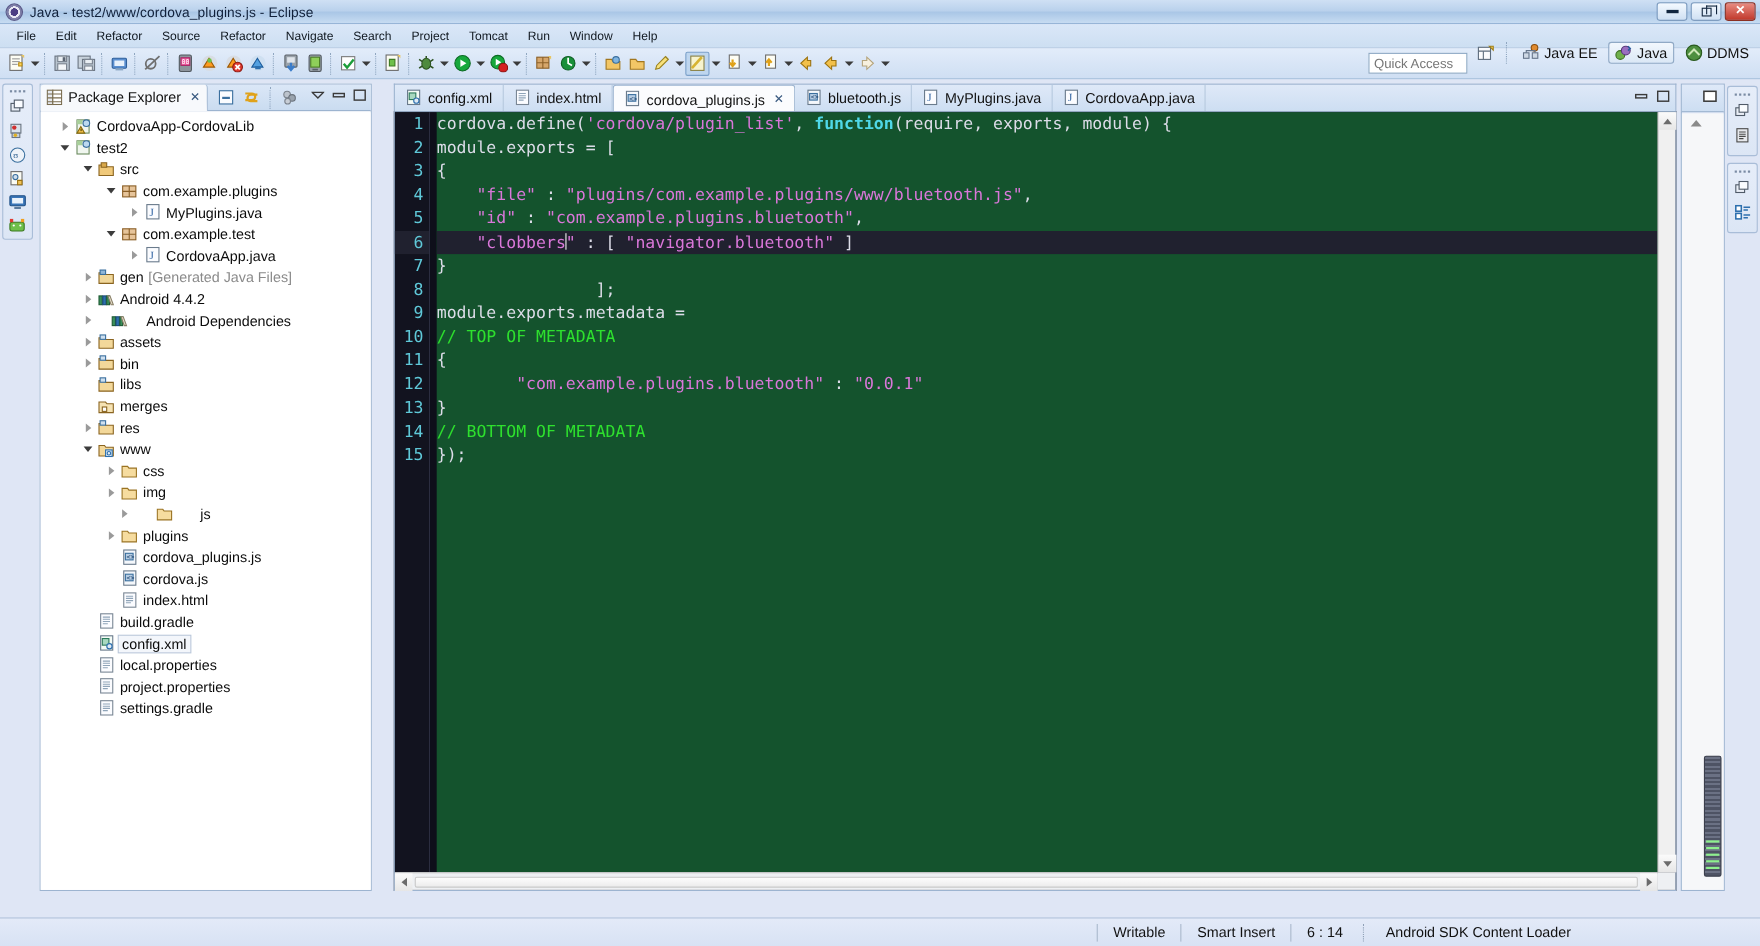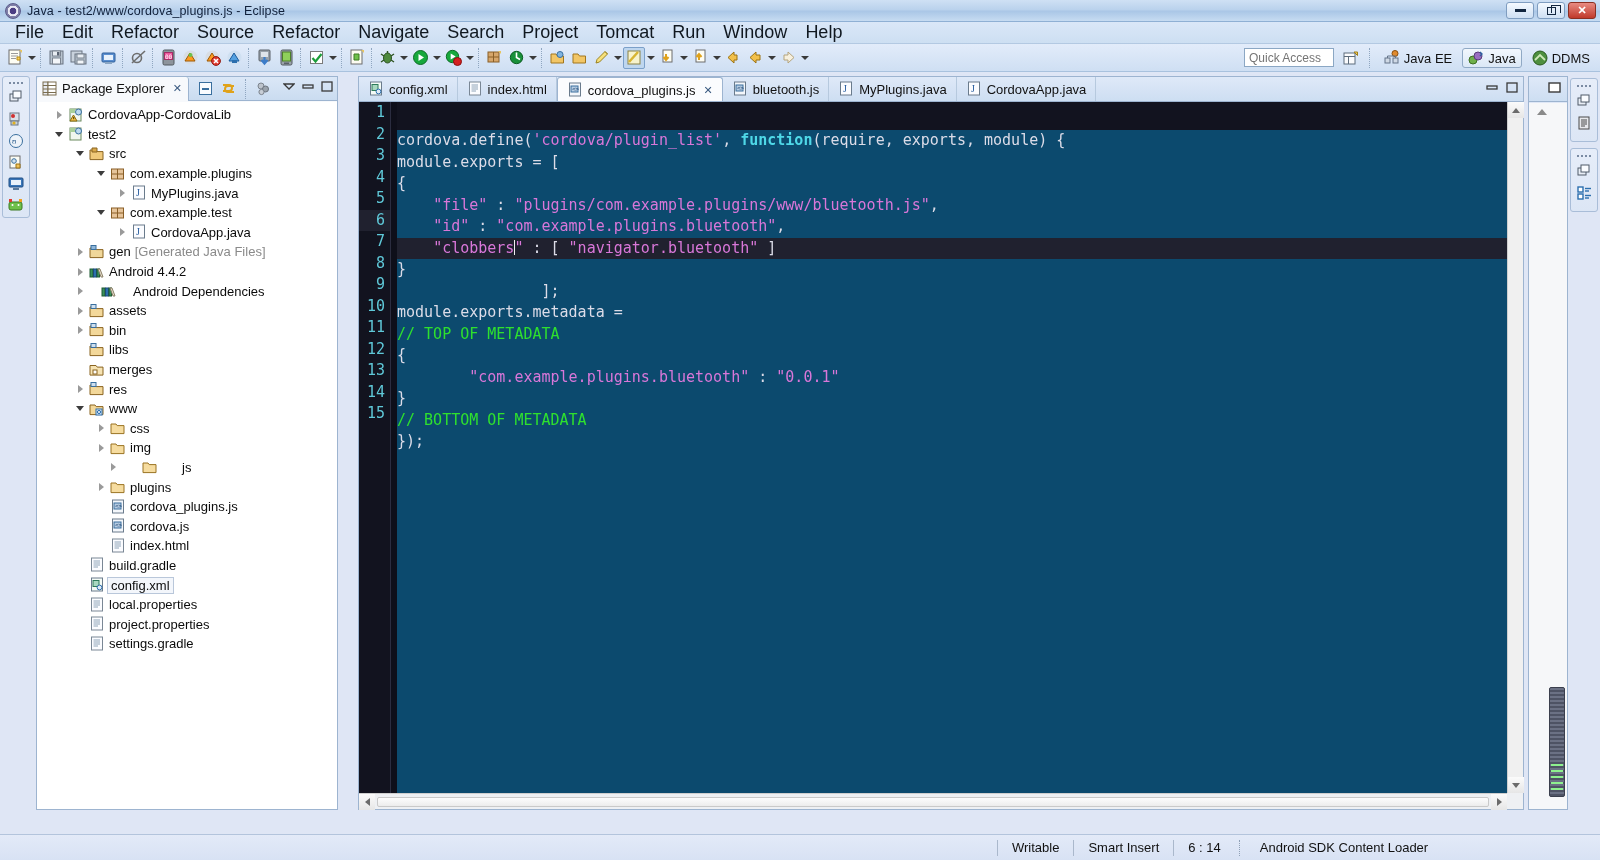--- a/index.html
+++ b/index.html
@@ -40,42 +40,42 @@
   .maxsq { width: 9px; height: 8px; border: 1.5px solid #12263f; position: relative; }
   .maxsq::after { content:""; position:absolute; left:3px; top:-3px; width:8px; height:7px; border:1.5px solid #12263f; border-bottom:none; }
 
   
   .menubar {
     position: absolute; left: 0; top: 22px; width: 1600px; height: 22px;
     background: linear-gradient(to bottom,#dae7f8,#cddff2);
     display: flex; align-items: center; padding-left: 6px;
     border-bottom: 1px solid #b3c9e2;
   }
-  .menu-item { padding: 0 9px; font-size: 18px; color: #101820; cursor: default; }
+  .menu-item { padding: 0 9px; font-size: 11px; color: #101820; cursor: default; }
 
   
   .toolbar {
     position: absolute; left: 0; top: 44px; width: 1600px; height: 28px;
     background: linear-gradient(to bottom,#e2ecfa,#cfdff3);
     border-bottom: 1px solid #a9c2de;
     display: flex; align-items: center; padding-left: 4px;
   }
   .tb { width: 22px; height: 22px; display:flex; align-items:center; justify-content:center; flex:none; position: relative;}
   .tb svg { display:block; }
   .tb-arrow { width: 11px; height: 22px; display:flex; align-items:center; justify-content:center; flex:none; }
   .tb-arrow::after { content:""; border-left:4px solid transparent; border-right:4px solid transparent; border-top:4px solid #3a3a3a; }
   .tb-sep { width: 2px; height: 20px; border-left: 1px dotted #8fa6c0; margin: 0 3px; flex:none; }
   .tb.pressed { background: #bed6ef; border: 1px solid #7ba0c9; border-radius: 2px; }
 
   .quick-access {
     position: absolute; right: 266px; top: 48px; width: 90px; height: 19px;
     background: #fff; border: 1px solid #8ba7c4; font-size: 12px;
     color: #1a1a1a; padding: 1px 4px; line-height: 17px; white-space: nowrap;
   }
-  .persp-bar { position: absolute; right: 4px; top: 46px; height: 24px; display:flex; align-items:center; gap:4px; }
+  .persp-bar { position: absolute; right: 4px; top: 36px; height: 24px; display:flex; align-items:center; gap:4px; }
   .persp {
     display:flex; align-items:center; gap:4px; padding:1px 5px; font-size:13px; color:#111;
     border:1px solid transparent; border-radius:3px; white-space: nowrap;
   }
   .persp.active { background: linear-gradient(to bottom,#f2f7fd,#dbe8f6); border-color:#90a9c5; }
 
   
   .left-rail {
     position: absolute; left: 2px; top: 76px; width: 28px; height: 142px;
     background: linear-gradient(to bottom,#e6edf9,#dce6f5);
@@ -140,23 +140,22 @@
   .tab-x { font-size: 11px; color:#3a5a80; margin-left:3px; }
   .ed-ctl { position:absolute; right:5px; top:4px; display:flex; gap:8px; align-items:center; }
 
   .ed-frame { position:absolute; left:0; top:25px; right:0; bottom:0; border:1px solid #9db4d0; background:#12131f; }
   .ed-gutter {
     position:absolute; left:0; top:0; width:32px; bottom:16px; background:#12131f;
     border-right:1px solid #2b2d40;
   }
   .ed-marker { position:absolute; left:32px; top:0; width:6px; bottom:16px; background:#0e0f1a; }
   .ed-code {
-    position:absolute; left:30px; top:0; right:16px; bottom:16px; background:#0c4a6e;
+    position:absolute; left:30px; top:0; right:16px; bottom:16px; background:#14532d;
     overflow:hidden;
-    margin-top:28px;
   }
   .ln {
     height: 21.5px; line-height: 21.5px;
     font-family: "DejaVu Sans Mono", "Liberation Mono", monospace; font-size: 15px;
     white-space: pre; color: #d8d8e4;
   }
   .lnum {
     position:absolute; right:0; width:32px; text-align:right; padding-right:5px;
     height:21.5px; line-height:21.5px;
     font-family:"DejaVu Sans Mono","Liberation Mono",monospace; font-size:15px; color:#5fc8d8;

